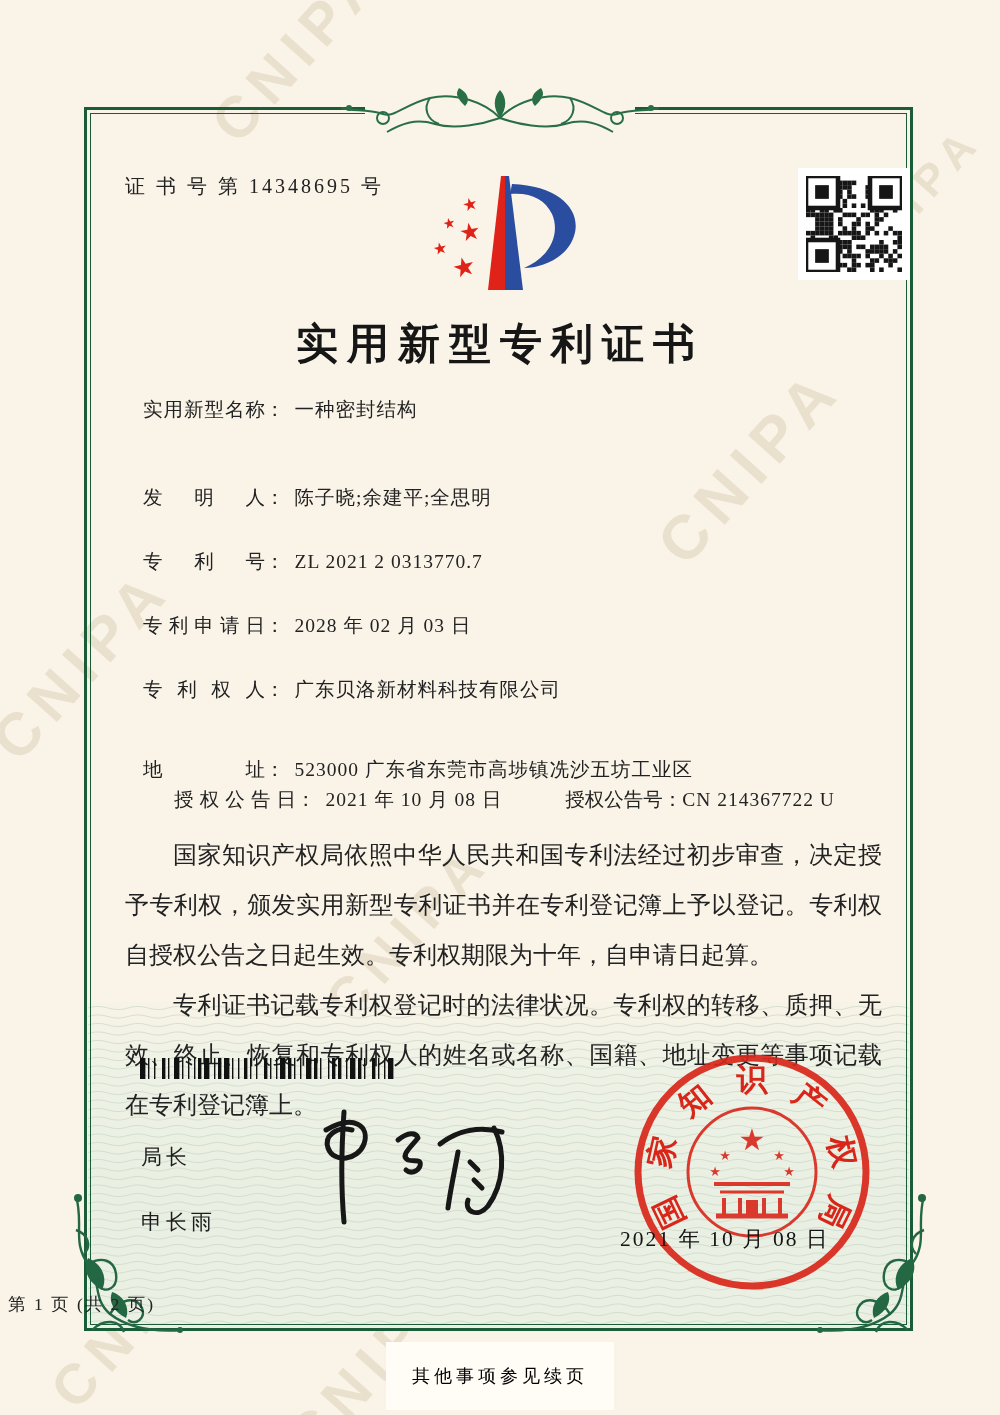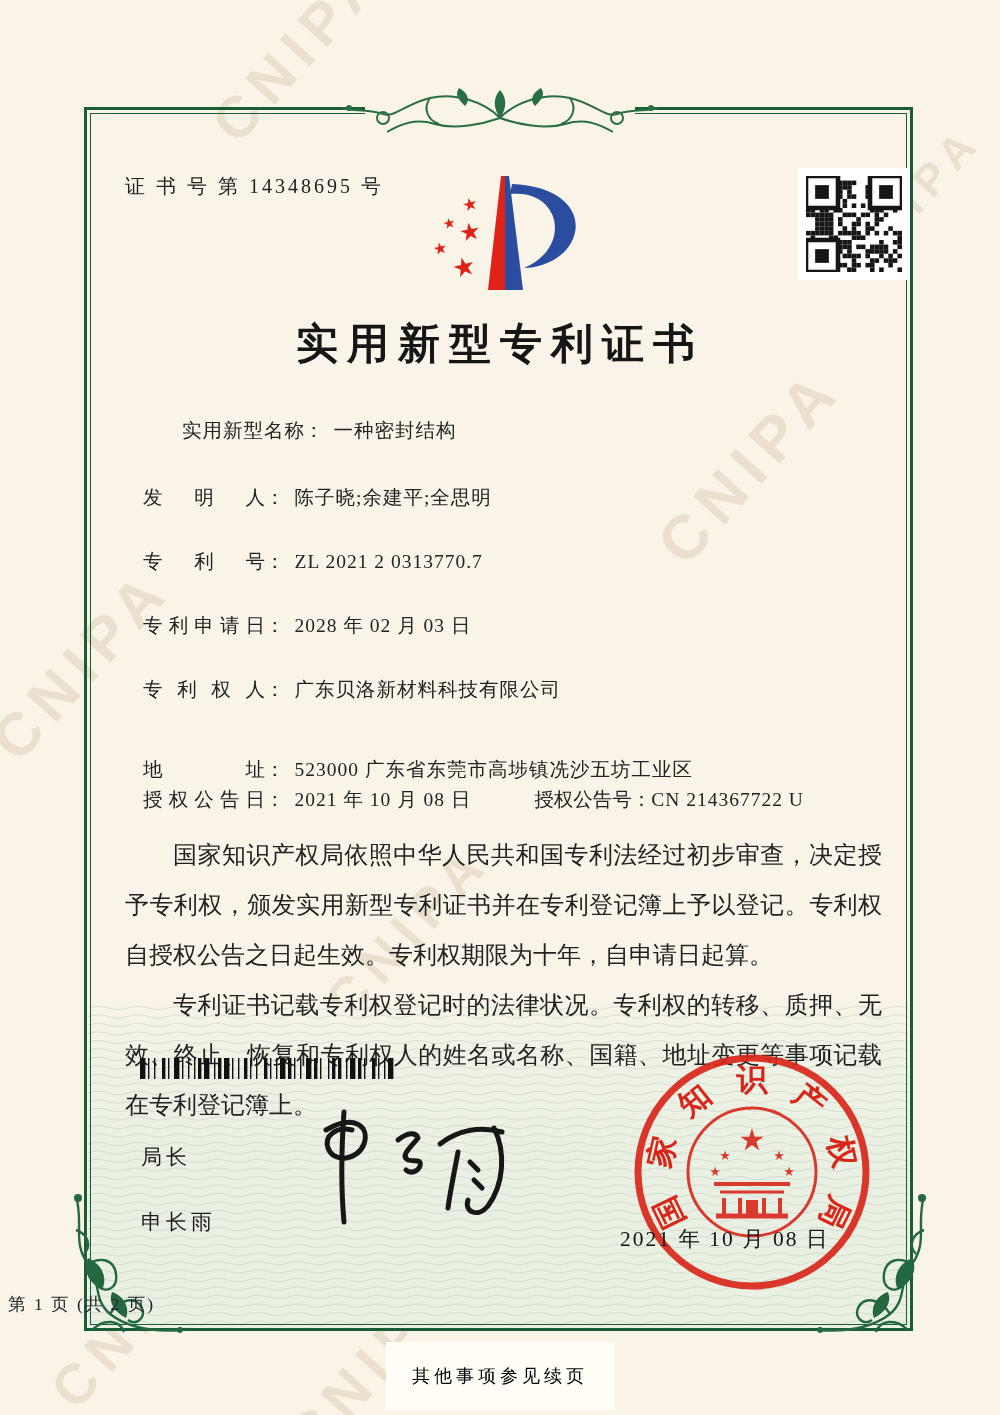--- a/index.html
+++ b/index.html
@@ -352,39 +352,39 @@
   </g>
   <g>
     <path d="M99,8 L103,8 L103,122 L86,122 Z" fill="#e02318"></path>
     <path d="M103,8 L107,8 L121,122 L103,122 Z" fill="#2a4da0"></path>
     <path d="M110,16 C160,18 180,44 172,68 C165,90 140,100 122,100 C150,88 158,64 150,46 C143,31 128,24 108,26 Z" fill="#2a4da0"></path>
   </g>
 </svg>
 
 <div id="title" class="abs">实用新型专利证书</div>
 
-<div class="field-row" style="top:417px;margin-left:39px;">
+<div class="field-row" style="top:396px;">
   <span class="field-label">实用新型名称</span><span class="field-colon">：</span><span class="field-value">一种密封结构</span>
 </div>
 <div class="field-row" style="top:484px;">
   <span class="field-label">发明人</span><span class="field-colon">：</span><span class="field-value">陈子晓;余建平;全思明</span>
 </div>
 <div class="field-row" style="top:548px;">
   <span class="field-label">专利号</span><span class="field-colon">：</span><span class="field-value">ZL 2021 2 0313770.7</span>
 </div>
 <div class="field-row" style="top:612px;">
   <span class="field-label">专利申请日</span><span class="field-colon">：</span><span class="field-value">2028 年 02 月 03 日</span>
 </div>
 <div class="field-row" style="top:676px;">
   <span class="field-label">专利权人</span><span class="field-colon">：</span><span class="field-value">广东贝洛新材料科技有限公司</span>
 </div>
 <div class="field-row" style="top:740px;margin-top:16px;">
   <span class="field-label">地址</span><span class="field-colon">：</span><span class="field-value">523000 广东省东莞市高埗镇冼沙五坊工业区</span>
 </div>
-<div class="field-row" style="top:786px;">
+<div class="field-row" style="top:786px;margin-left:31px;">
   <span class="field-label">授权公告日</span><span class="field-colon">：</span><span class="field-value">2021 年 10 月 08 日</span>
   <span style="display:inline-block;margin-left:58px;"><span>授权公告号</span><span>：</span><span class="field-value">CN 214367722 U</span></span>
 </div>
 
 <div id="legal" class="abs">
   <p>国家知识产权局依照中华人民共和国专利法经过初步审查，决定授予专利权，颁发实用新型专利证书并在专利登记簿上予以登记。专利权自授权公告之日起生效。专利权期限为十年，自申请日起算。</p>
   <p>专利证书记载专利权登记时的法律状况。专利权的转移、质押、无效、终止、恢复和专利权人的姓名或名称、国籍、地址变更等事项记载在专利登记簿上。</p>
 </div>
 
 <svg id="barcode" class="abs" viewBox="0 0 258 21" preserveAspectRatio="none">

